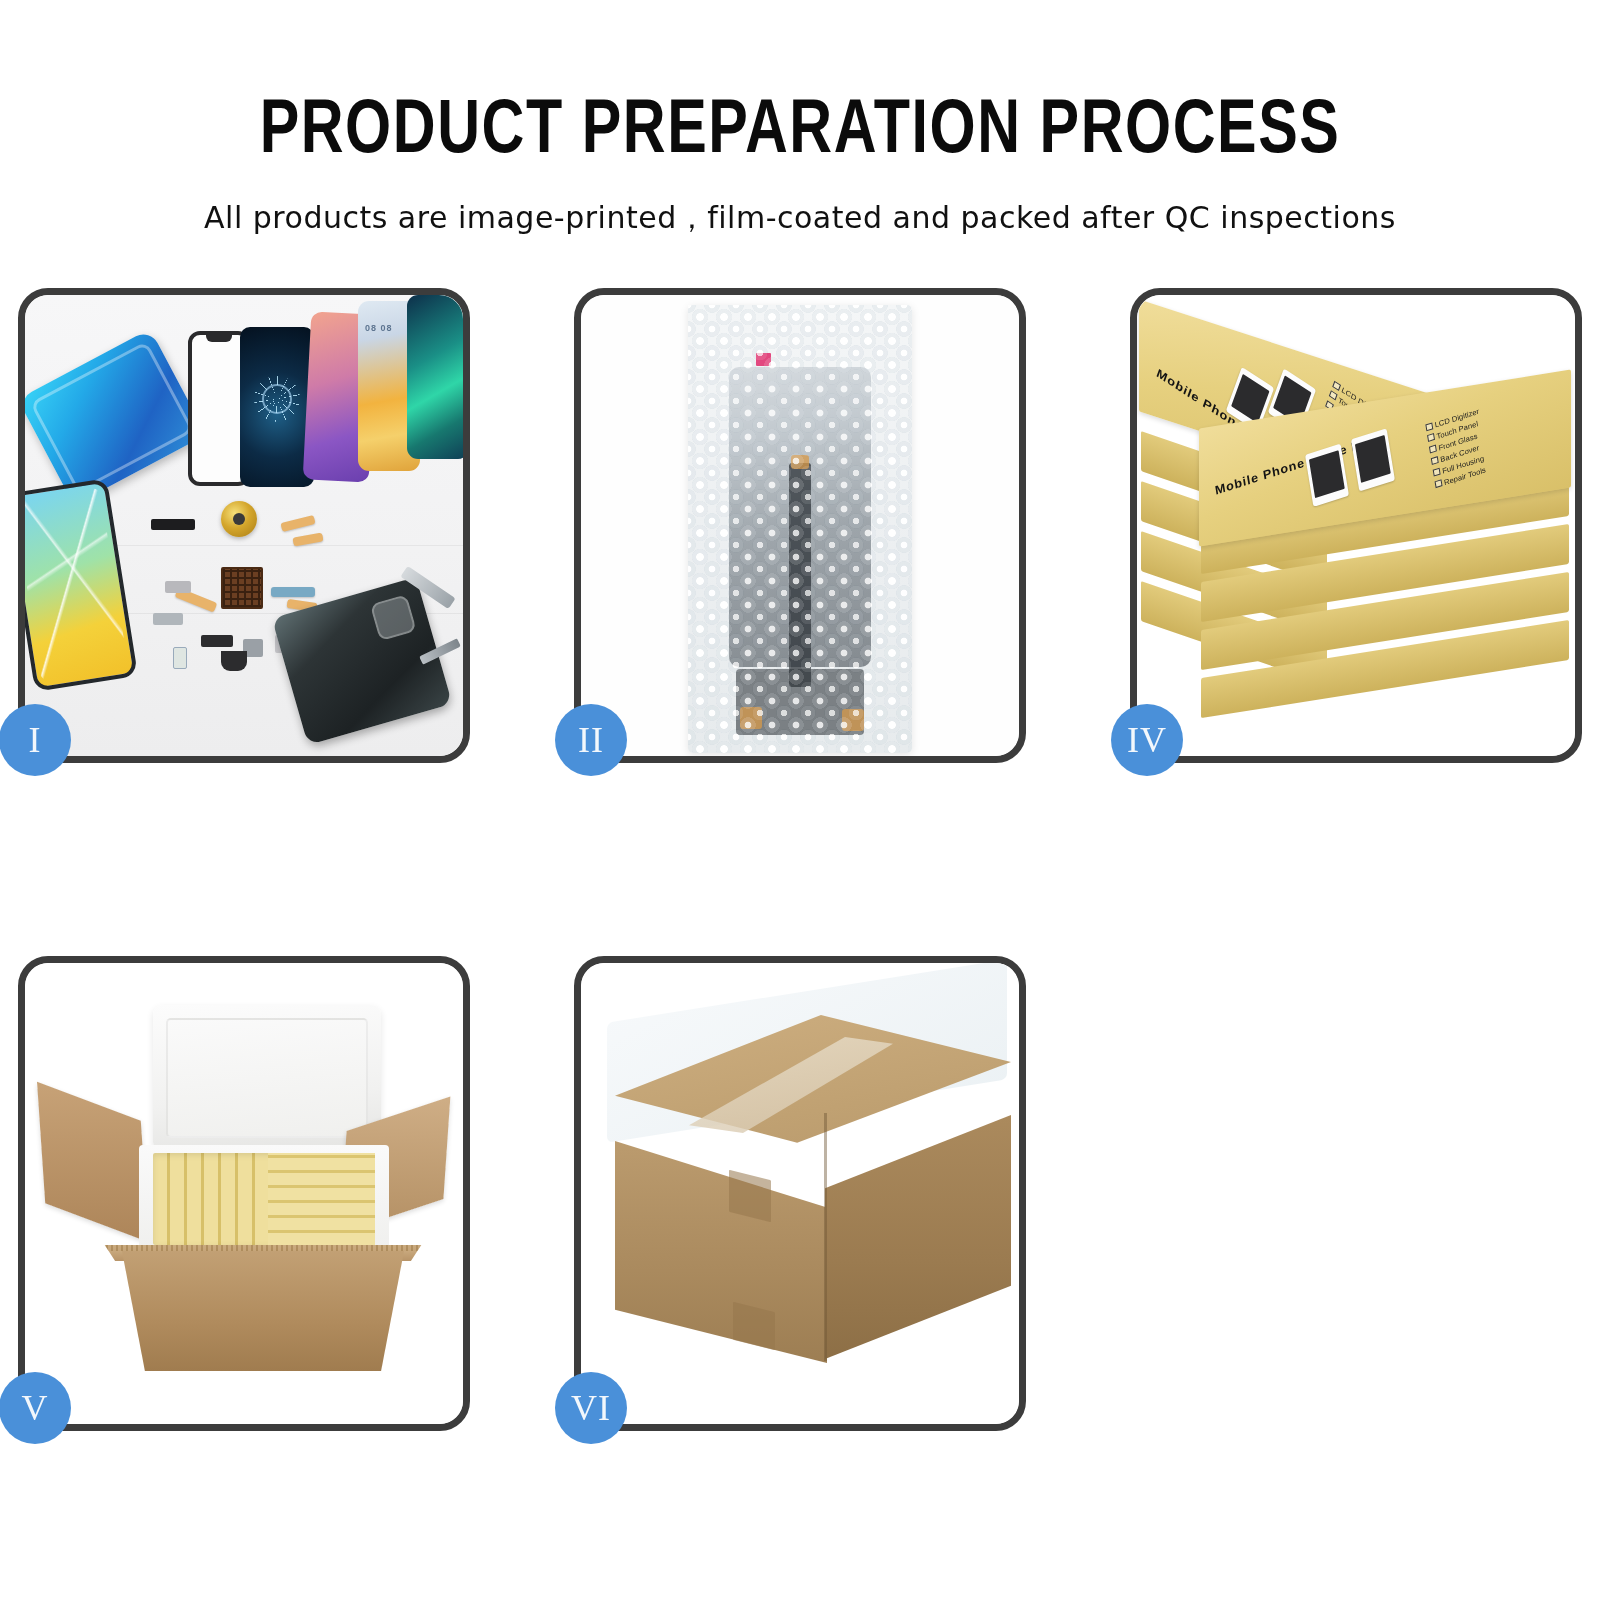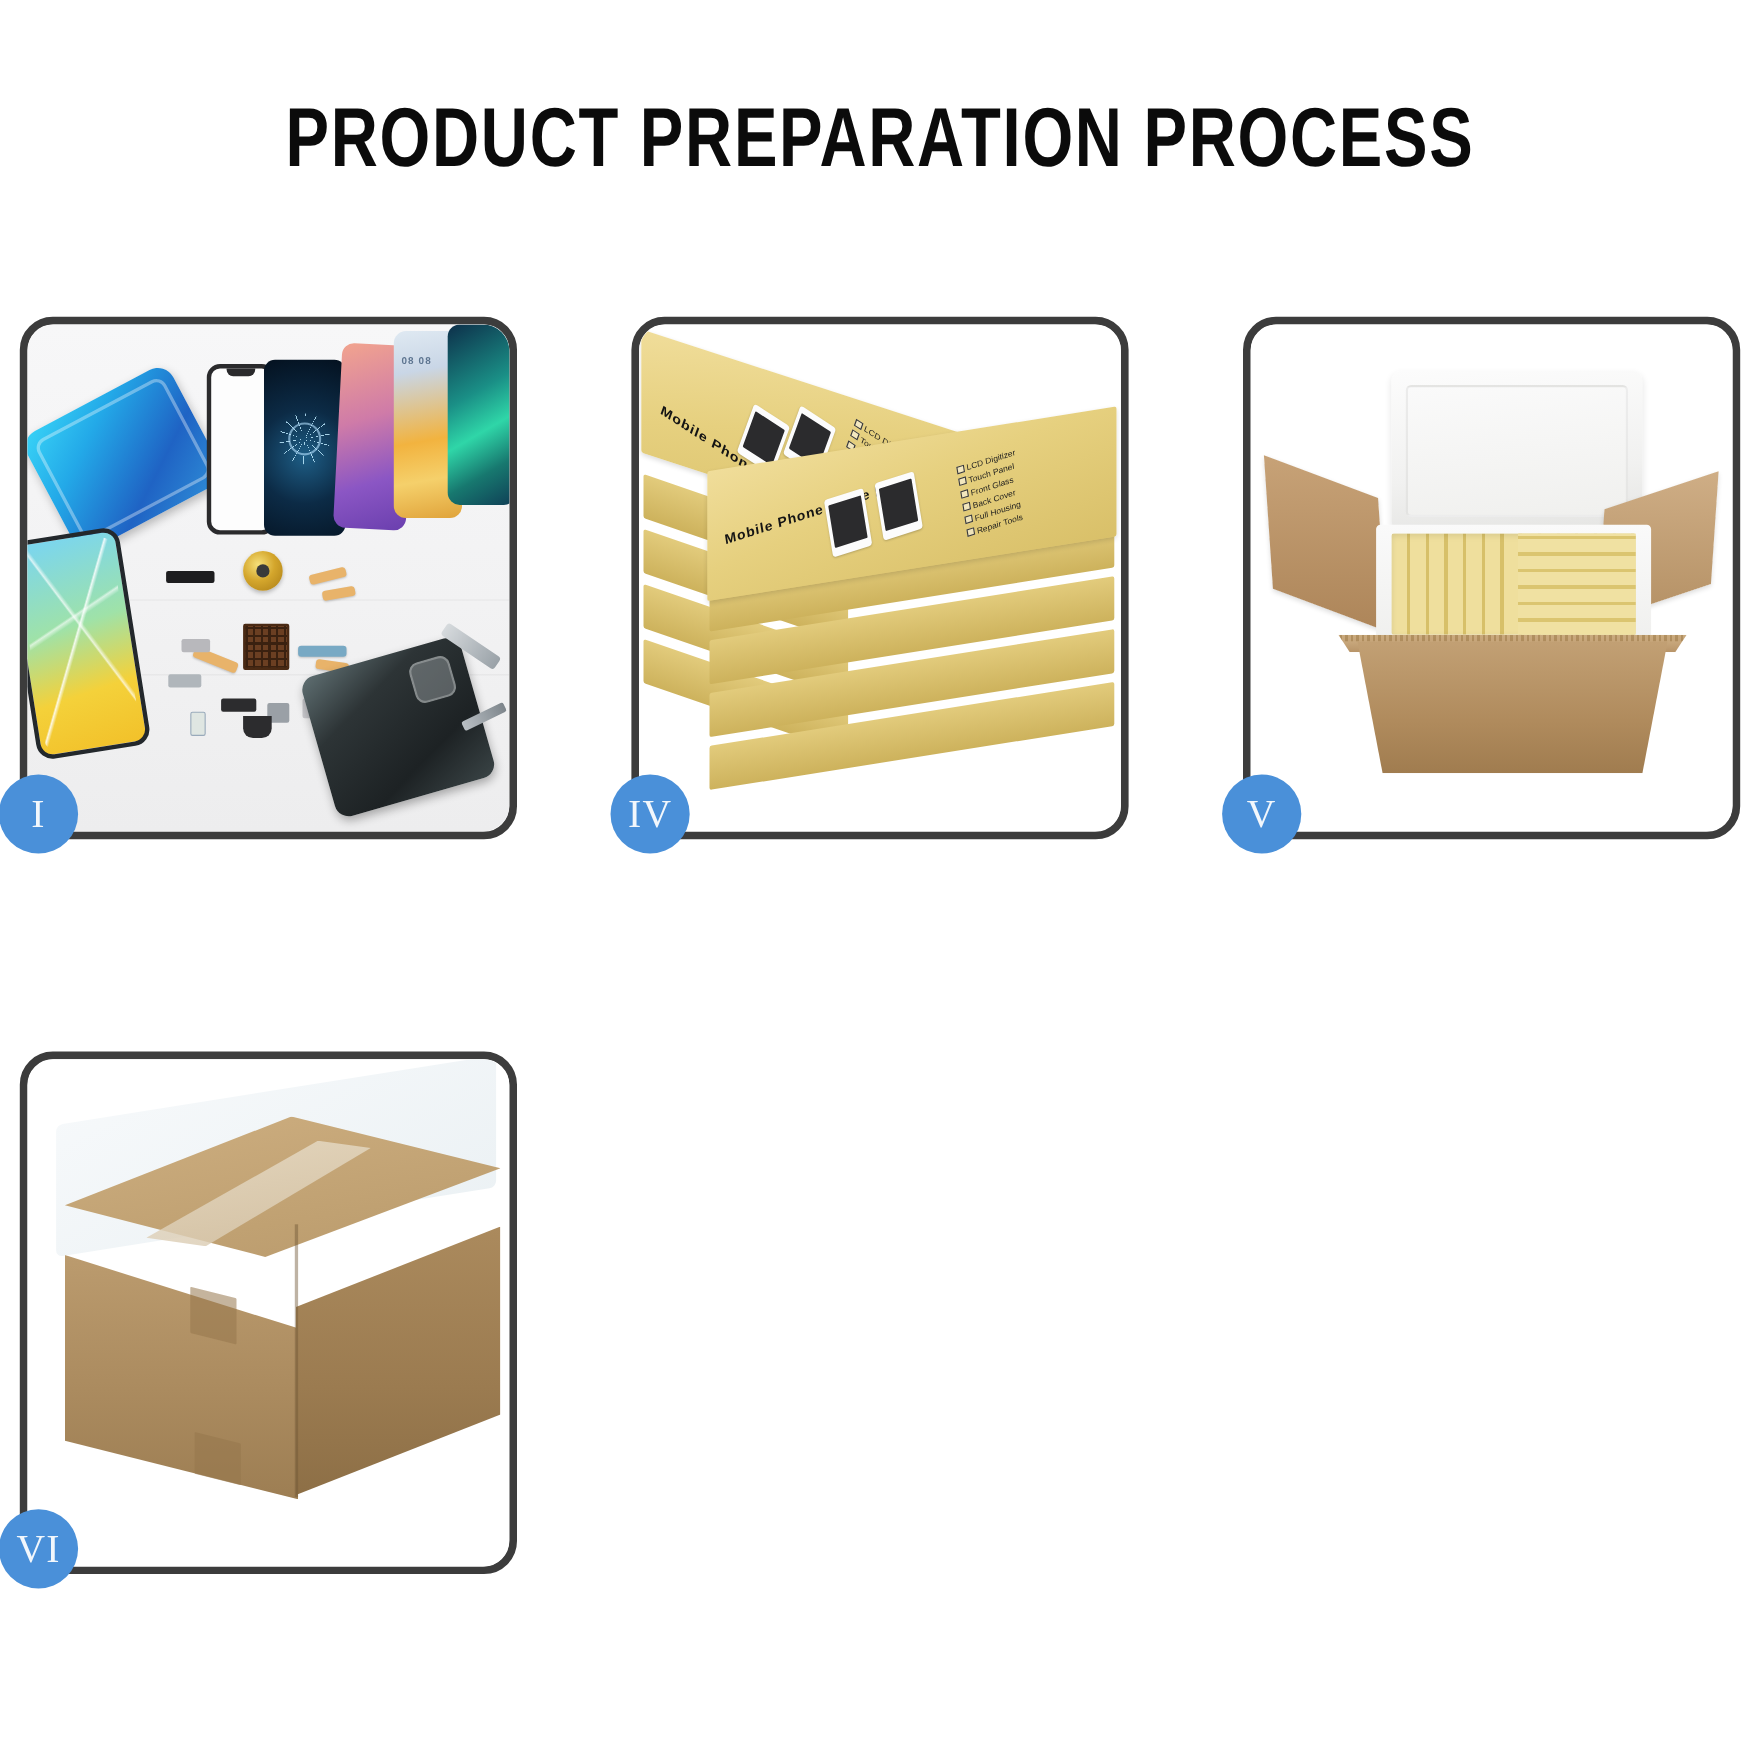--- a/index.html
+++ b/index.html
@@ -409,20 +409,21 @@
     background:rgba(110,86,54,.45);
   }
 </style>
 </head>
 <body>
 
 <div class="page">
 
   <div class="header">
     <div class="title">PRODUCT PREPARATION PROCESS</div>
+    <div class="subtitle">All products are image-printed，film-coated and packed after QC inspections</div>
   </div>
 
   <div class="grid">
 
     <div class="panel">
       <div class="panel-inner p1">
         <div class="shelf" style="top:250px"></div>
         <div class="shelf" style="top:318px"></div>
         <div class="film"></div>
         <div class="glass"></div>
@@ -446,20 +447,35 @@
         <div class="sp sp5"></div>
         <div class="sp sp6"></div>
         <div class="sp sp7"></div>
         <div class="housing"></div>
         <div class="tweez"></div>
         <div class="screwdrv"></div>
       </div>
       <div class="badge">I</div>
     </div>
 
+    <div class="panel">
+      <div class="panel-inner p2">
+        <div class="bubblepack">
+          <div class="lcd"></div>
+          <div class="flexstrip"></div>
+          <div class="lcd-foot"></div>
+          <div class="conn c1"></div>
+          <div class="conn c2"></div>
+          <div class="conn c3"></div>
+          <div class="tag"></div>
+          <div class="bub-overlay"></div>
+        </div>
+      </div>
+      <div class="badge">II</div>
+    </div>
 
 
     <div class="panel">
       <div class="panel-inner p4">
 
         <div class="gbox gside" style="left:4px;  top:168px; width:186px; height:40px; transform:skewY(19deg);"></div>
         <div class="gbox gside" style="left:4px;  top:218px; width:186px; height:40px; transform:skewY(19deg);"></div>
         <div class="gbox gside" style="left:4px;  top:268px; width:186px; height:40px; transform:skewY(19deg);"></div>
         <div class="gbox gside" style="left:4px;  top:318px; width:186px; height:40px; transform:skewY(19deg);"></div>
 

